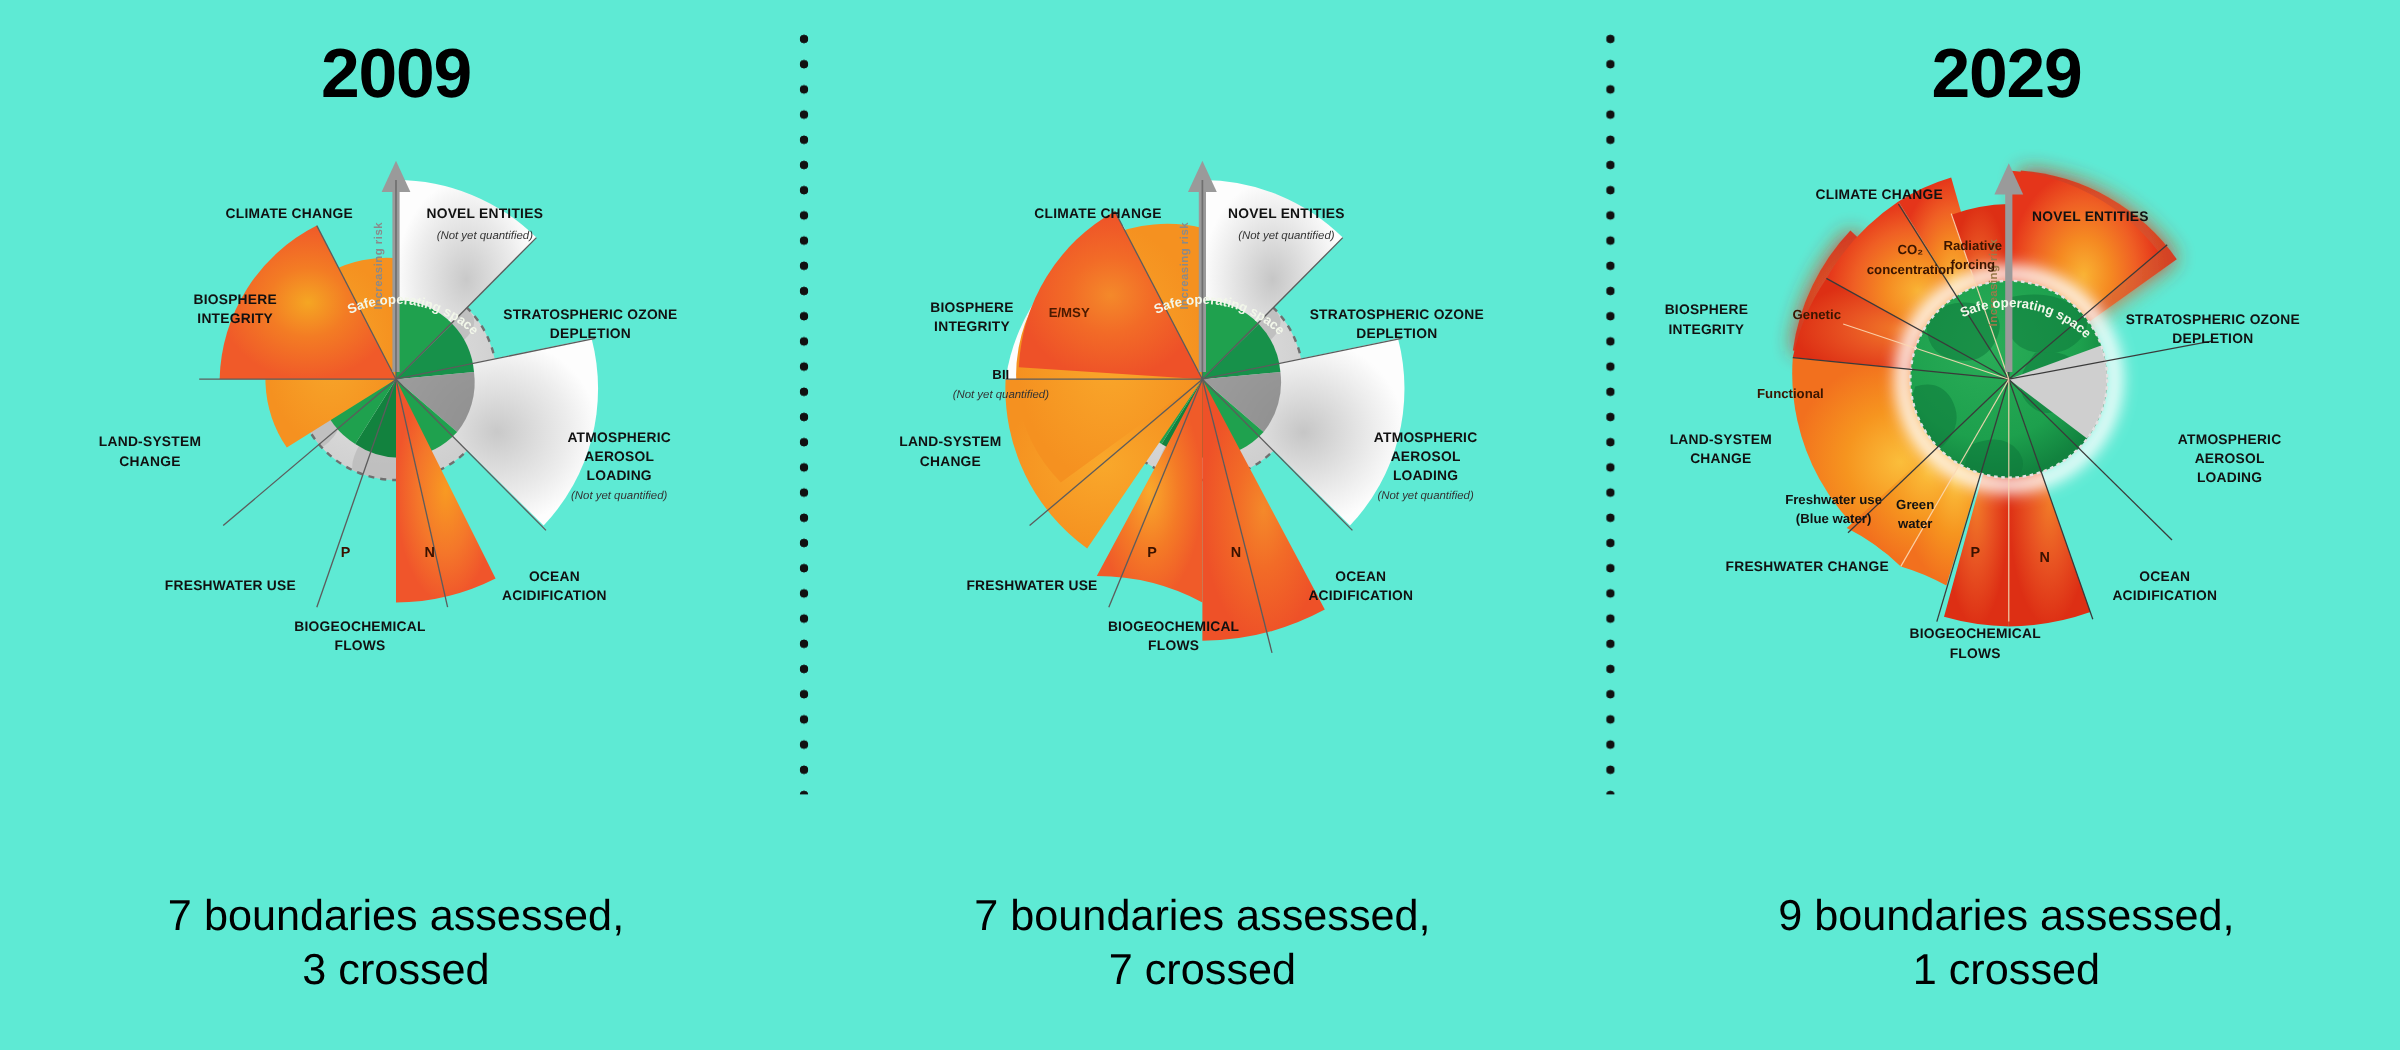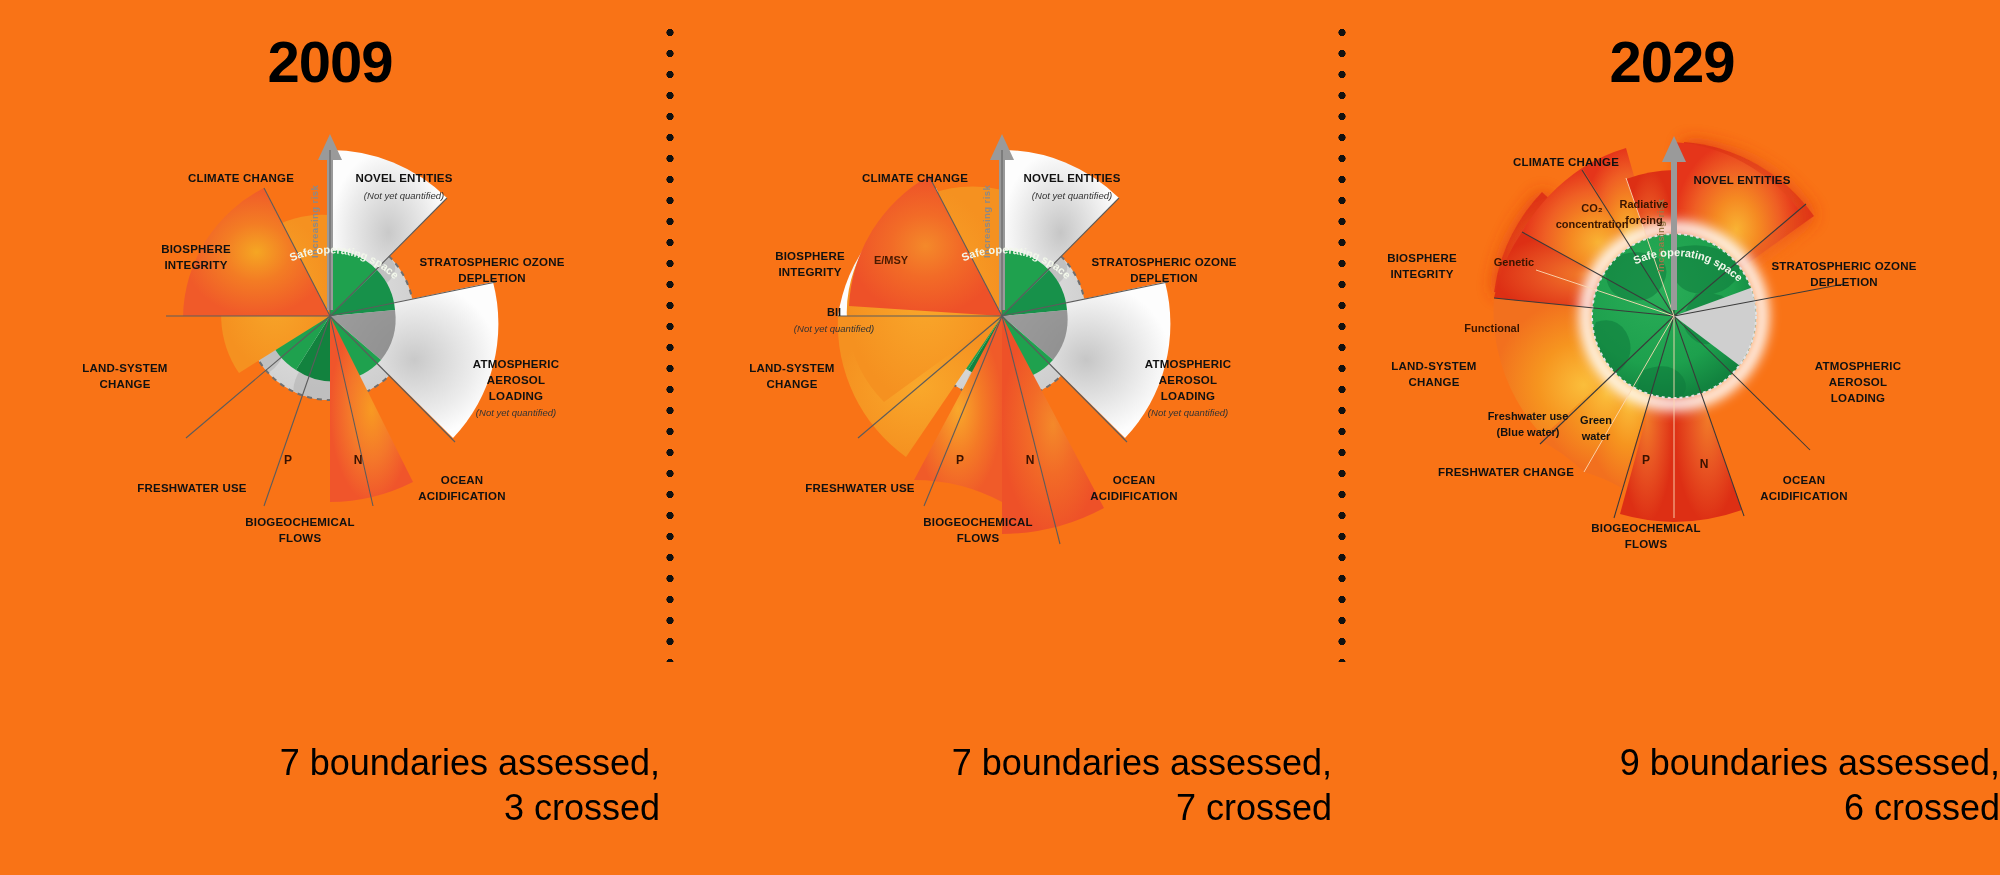--- a/index.html
+++ b/index.html
@@ -1,27 +1,27 @@
 <!DOCTYPE html>
 <html><head>
 <meta charset="utf-8">
 <style>
   html,body{margin:0;padding:0;background:#ffffff;}
   body{width:2000px;height:875px;overflow:hidden;font-family:"Liberation Sans",sans-serif;color:#1a1a1a;}
-  .board{position:relative;width:2000px;height:875px;background:#f97316;}
+  .board{position:relative;width:2000px;height:875px;background:#5eead4;}
 
   .divider{position:absolute;top:22px;height:640px;width:10px;
     background-image:radial-gradient(circle, #111 3.4px, rgba(0,0,0,0) 3.8px);
     background-size:10px 21px;background-repeat:repeat-y;}
 
   .panel{position:absolute;top:0;width:660px;height:875px;}
   .panel-year{position:absolute;top:28px;left:0;width:100%;text-align:center;
     font-size:58px;font-weight:700;letter-spacing:-1px;color:#000;
     font-family:"Liberation Sans",sans-serif;}
-  .panel-caption{position:absolute;top:740px;left:0;width:100%;text-align:right;
+  .panel-caption{position:absolute;top:740px;left:0;width:100%;text-align:center;
     font-size:36px;line-height:1.25;font-weight:400;color:#000;}
   .panel-caption span{display:block;}
 
   .diagram{position:absolute;left:0;top:120px;width:660px;height:560px;}
   svg{display:block;overflow:visible;}
 
   text{font-family:"Liberation Sans",sans-serif;}
   .lbl{font-size:11.5px;font-weight:700;fill:#111;letter-spacing:0.2px;}
   .nq{font-size:9.5px;font-style:italic;font-weight:400;fill:#333;}
   .sub{font-size:11px;font-weight:700;fill:#111;}
@@ -482,17 +482,17 @@
         <text class="lbl" x="90" y="266" text-anchor="middle">CHANGE</text>
 
         <text class="lbl" x="78" y="142" text-anchor="middle">BIOSPHERE</text>
         <text class="lbl" x="78" y="158" text-anchor="middle">INTEGRITY</text>
         <text class="sub-w" x="170" y="146" text-anchor="middle">Genetic</text>
         <text class="sub-w" x="148" y="212" text-anchor="middle">Functional</text>
       </svg>
     </div>
     <div class="panel-caption">
       <span>9 boundaries assessed,</span>
-      <span>6 crossed</span>
+      <span>1 crossed</span>
     </div>
   </div>
 
 </div>
 
 </body></html>

